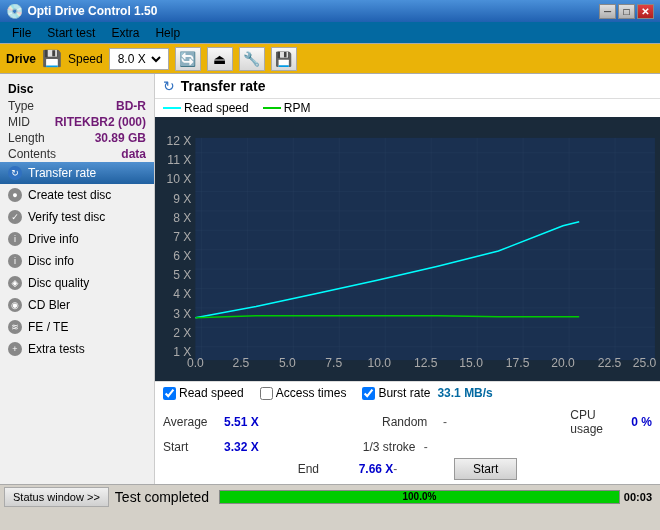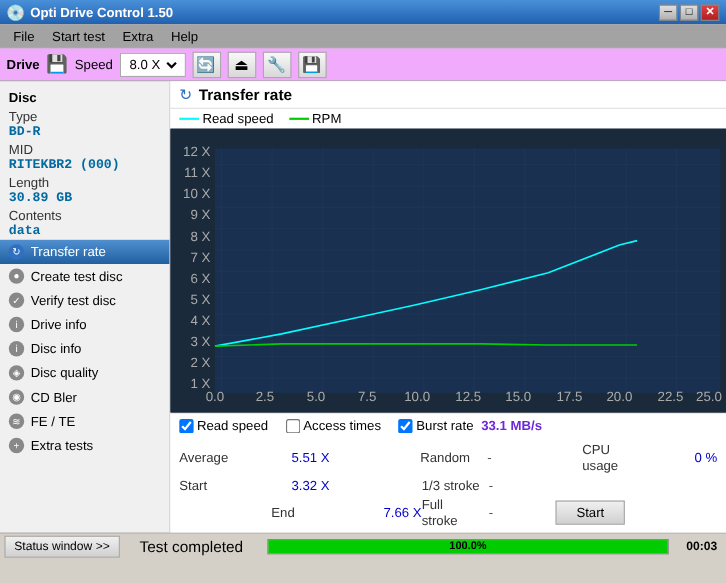--- a/index.html
+++ b/index.html
@@ -21,36 +21,36 @@
     .title-btn {
       width: 17px; height: 15px; font-size: 10px; cursor: pointer;
       display: flex; align-items: center; justify-content: center;
       background: linear-gradient(to bottom, #e0e0e0, #b0b0b0);
       border: 1px solid #888; color: #000; font-weight: bold;
     }
     .title-btn.close { background: linear-gradient(to bottom, #e04040, #b02020); color: white; }
 
     
     .menu-bar {
-      background: #a3a3a3;
+      background: #0369a1;
       border-bottom: 1px solid #aaa;
       display: flex;
       padding: 2px 4px;
       height: 22px;
       align-items: center;
     }
     .menu-item {
       padding: 2px 8px;
       cursor: pointer;
       color: #000;
     }
 
     
     .drive-bar {
-      background: #f0abfc;
+      background: #eab308;
       border-bottom: 1px solid #aaa;
       display: flex;
       align-items: center;
       padding: 3px 6px;
       height: 30px;
       gap: 6px;
     }
     .drive-label { font-weight: bold; color: #000; }
     .drive-select {
       background: white;
@@ -101,24 +101,23 @@
     .sidebar-section-label {
       color: #000;
       font-weight: bold;
       padding: 4px 8px 2px 8px;
       font-size: 12px;
     }
     .sidebar-info-row {
       display: flex; justify-content: space-between;
       padding: 1px 8px;
       font-size: 11px;
-      flex-direction: column;
     }
     .sidebar-info-key { color: #333; }
-    .sidebar-info-val { color: #0369a1; font-weight: bold; font-family: Liberation Mono, monospace; }
+    .sidebar-info-val { color: #701a75; font-weight: bold; }
     .sidebar-item {
       display: flex; align-items: center;
       padding: 4px 8px;
       cursor: pointer;
       color: #000;
       font-size: 11px;
       gap: 6px;
     }
     .sidebar-item.active {
       background: linear-gradient(to bottom, #5090d0, #2060a0);
@@ -164,42 +163,42 @@
     }
 
     
     .checkboxes-row {
       display: flex; align-items: center;
       padding: 4px 8px; gap: 16px;
       background: white; border-top: 1px solid #ddd;
       font-size: 11px;
     }
     .cb-item { display: flex; align-items: center; gap: 3px; cursor: pointer; }
-    .burst-val { color: #6d28d9; font-weight: bold; margin-left: 4px; }
+    .burst-val { color: #0369a1; font-weight: bold; margin-left: 4px; }
     .stat-row { display: flex; align-items: center; gap: 6px; }
     .stat-label { color: #333; width: 55px; }
-    .stat-val { color: #0000cc; font-weight: normal; margin-left: 41px; }
+    .stat-val { color: #0000cc; font-weight: bold; }
     .stat-val-neutral { color: #555; }
     .start-btn {
       background: linear-gradient(to bottom, #f0f0f0, #d0d0d0);
       border: 1px solid #999;
       padding: 3px 18px;
       cursor: pointer;
       font-size: 12px;
     }
 
     
     .status-bar {
       height: 24px;
       background: #d4d0c8;
       border-top: 1px solid #aaa;
       display: flex;
       align-items: center;
       padding: 0 4px;
-      gap: 12px;
+      gap: 0;
     }
     .status-window-btn {
       background: linear-gradient(to bottom, #f0f0f0, #d0d0d0);
       border: 1px solid #aaa;
       padding: 2px 8px;
       font-size: 11px;
       cursor: pointer;
       height: 20px;
       display: flex; align-items: center;
       white-space: nowrap;
@@ -431,21 +430,20 @@
         </div>
         <div style="width:120px;"></div>
       </div>
 
       <div style="display:flex; gap:0; justify-content:center; align-items:center; padding: 2px 0;">
         <div class="stat-row">
           <span class="stat-label">End</span>
           <span class="stat-val">7.66 X</span>
         </div>
         <div class="stat-row">
-          <span class="stat-label">Full stroke</span>
           <span class="stat-val-neutral">-</span>
         </div>
         <div style="width:120px; display:flex; justify-content:flex-end;">
           <button class="start-btn">Start</button>
         </div>
       </div>
     </div>
 
   </div>
 </div>

